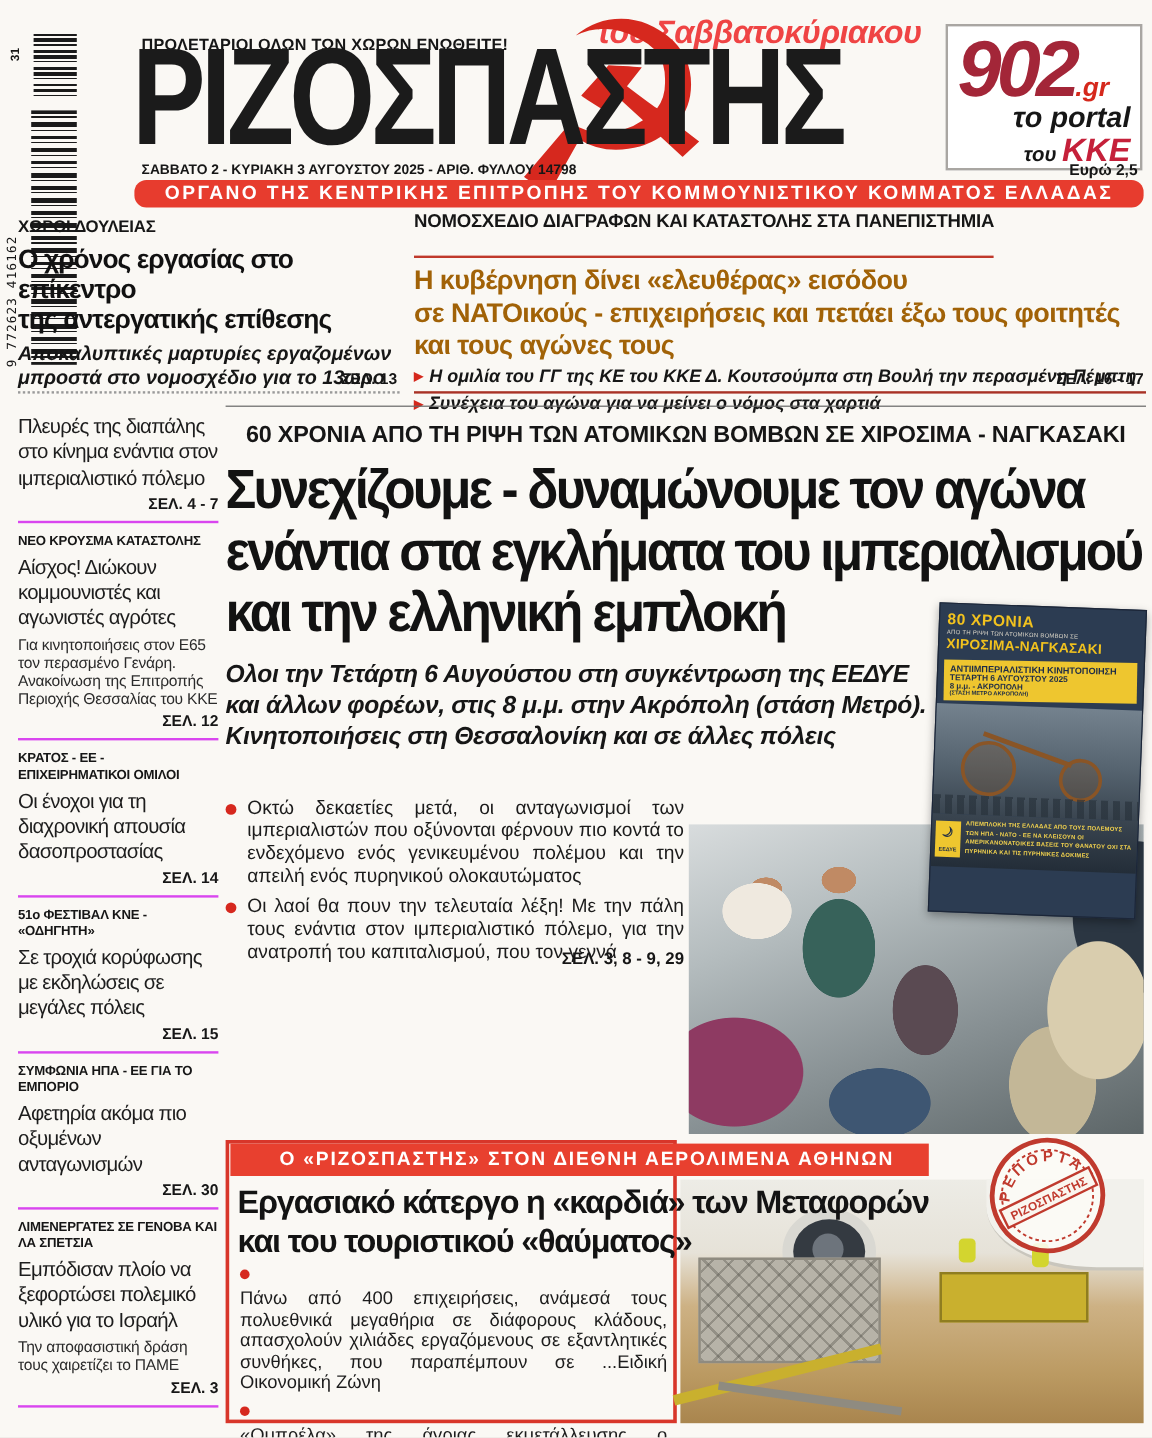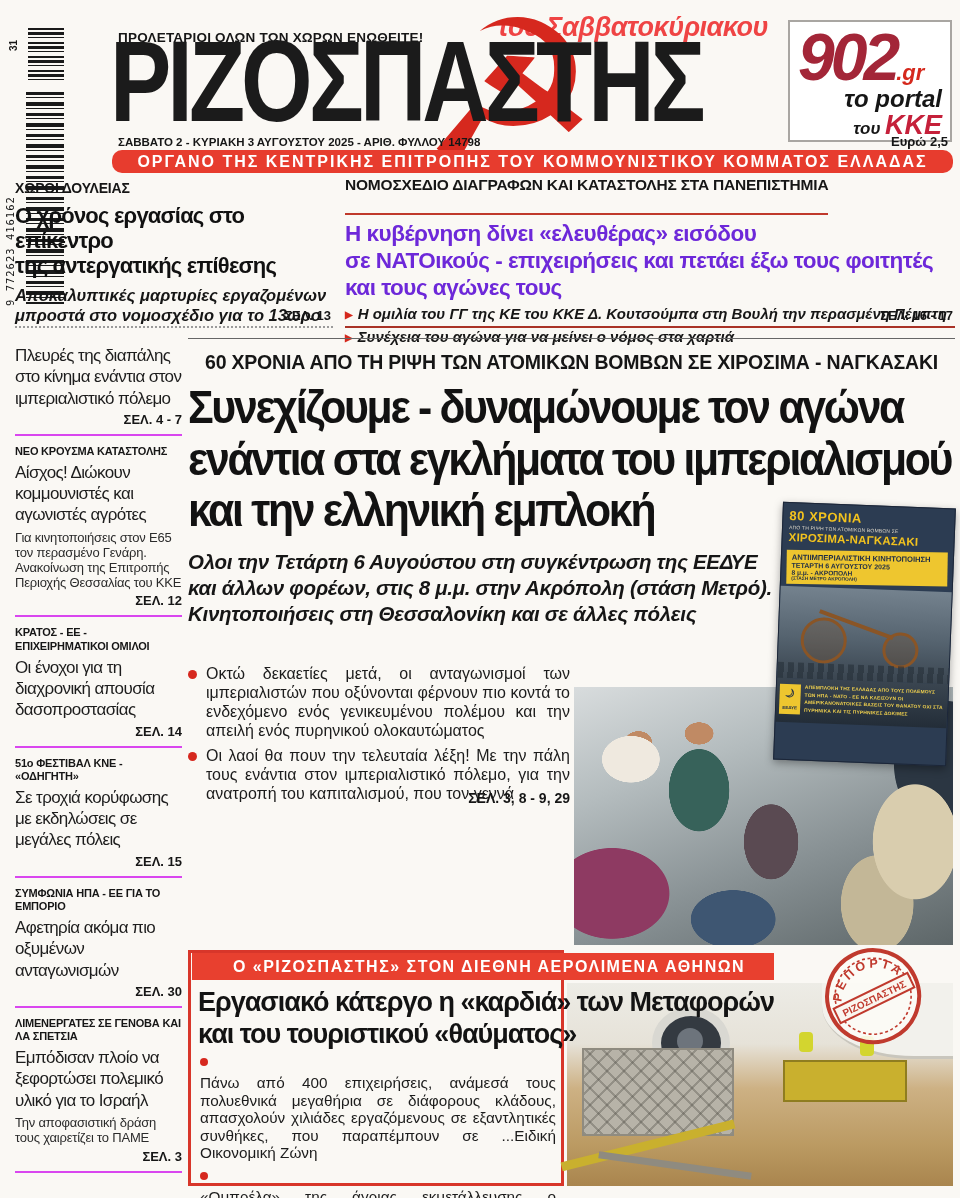--- a/index.html
+++ b/index.html
@@ -37,21 +37,21 @@
 
   
   .story-kicker{font-size:14px;font-weight:bold;letter-spacing:-.2px;}
   .top-left-story{position:absolute;left:15px;top:180px;width:318px;height:146px;border-bottom:2px dotted #9a9a9a;}
   .tls-headline{margin-top:7px;font-size:22px;font-weight:bold;line-height:1.14;letter-spacing:-.8px;white-space:pre-line;color:#111;}
   .tls-deck{margin-top:8px;font-size:16.5px;font-weight:bold;font-style:italic;line-height:1.18;white-space:pre-line;}
   .pageref{font-size:13px;font-weight:bold;}
   .abs-ref{position:absolute;right:2px;bottom:3px;}
   .top-right-story{position:absolute;left:345px;top:176px;width:610px;height:150px;border-bottom:2.5px solid #a93226;}
   .trs-kicker{display:inline-block;font-size:15.5px;font-weight:bold;padding-bottom:19px;border-bottom:2px solid #c0392b;letter-spacing:-.2px;}
-  .trs-headline{margin-top:5px;font-size:22.5px;font-weight:bold;line-height:1.2;letter-spacing:-.5px;white-space:pre-line;color:#6d28d9;}
+  .trs-headline{margin-top:5px;font-size:22.5px;font-weight:bold;line-height:1.2;letter-spacing:-.5px;white-space:pre-line;color:#a16207;}
   .arrow-row{margin-top:3px;font-size:15px;font-weight:bold;font-style:italic;line-height:1.35;}
   .arrow{color:#d5281c;font-size:10px;font-style:normal;margin-right:5px;vertical-align:1px;}
 
   
   .sidebar{position:absolute;left:15px;top:336px;width:167px;}
   .sb-item{position:relative;padding:9px 0 7px;border-bottom:2px solid #d946ef;}
   .sb-kicker{font-size:11px;font-weight:bold;line-height:1.2;margin-bottom:4px;letter-spacing:-.2px;}
   .sb-headline{font-size:17px;line-height:1.25;letter-spacing:-.6px;color:#1d1d1d;}
   .sb-deck{font-size:13px;line-height:1.15;margin-top:5px;color:#2b2b2b;letter-spacing:-.2px;}
   .sb-ref{text-align:right;font-size:13px;font-weight:bold;margin-top:3px;}

